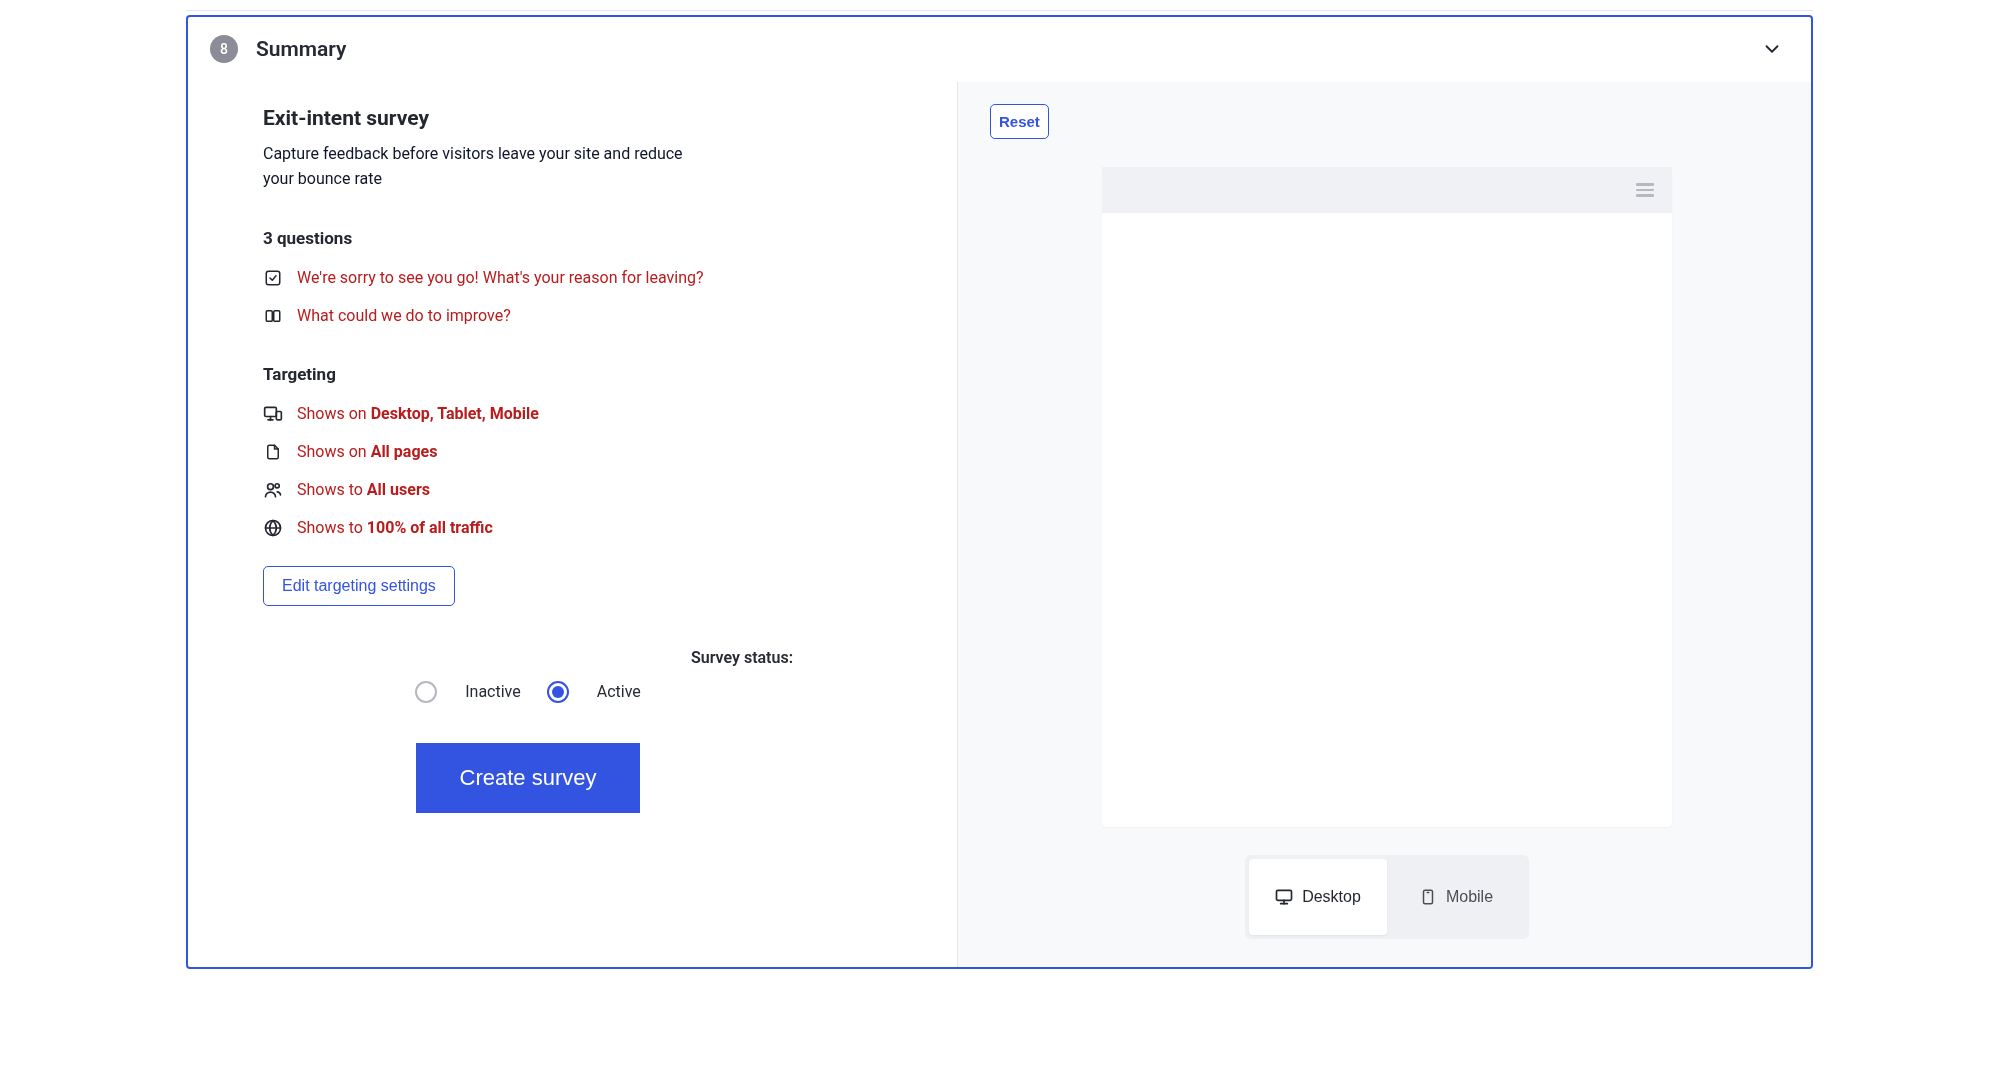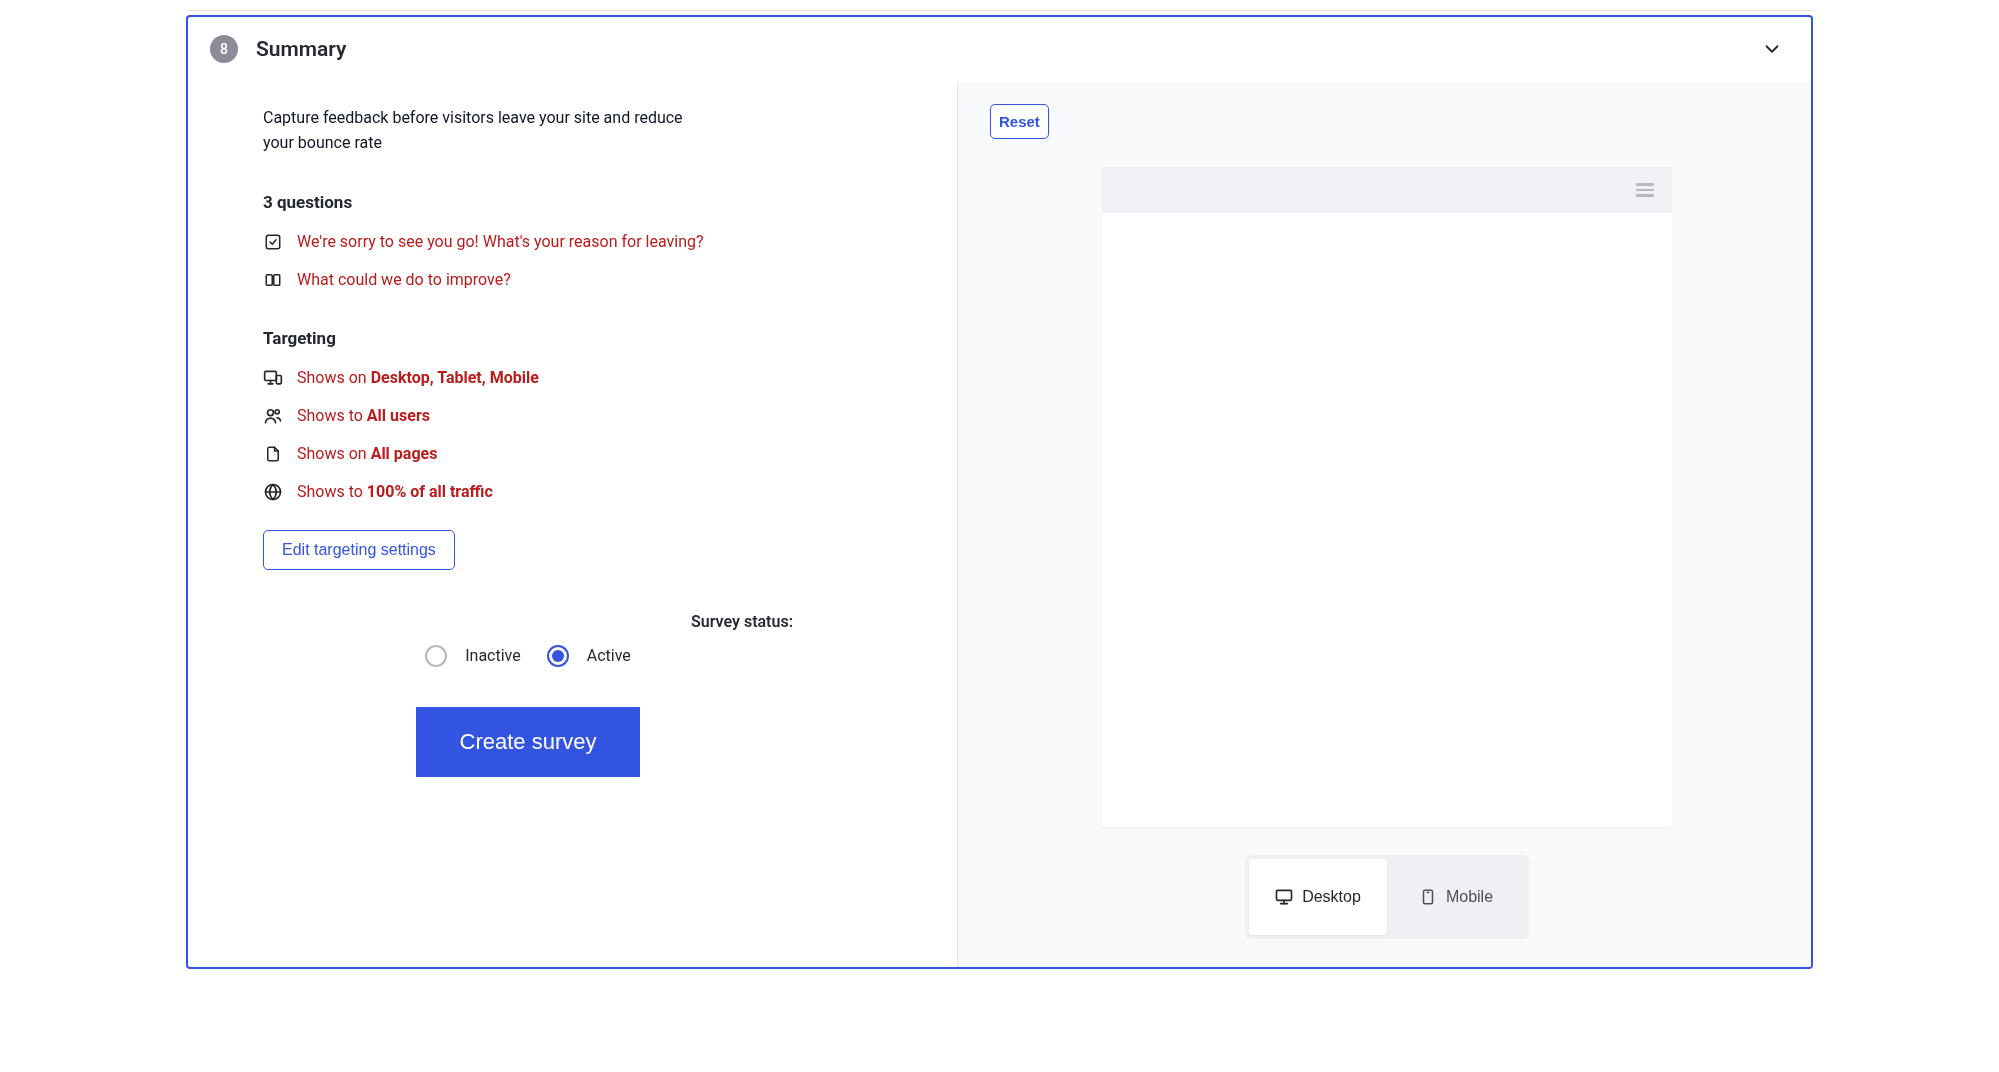--- a/index.html
+++ b/index.html
@@ -80,21 +80,21 @@
       border: none;
       border-radius: 0;
       padding: 22px 44px;
       font-size: 22px;
       font-weight: 500;
       cursor: pointer;
     }
     .status-block { margin-top: 42px; text-align: right; width: 530px; }
     .status-label { font-size: 16px; font-weight: 600; margin-bottom: 14px; }
     .radio-row { display: flex; align-items: center; justify-content: center; gap: 26px; }
-    .radio-item { display: flex; align-items: center; gap: 18px; font-size: 16px; cursor: pointer; }
+    .radio-item { display: flex; align-items: center; gap: 28px; font-size: 16px; cursor: pointer; }
     .radio-outer {
       width: 22px; height: 22px; border: 2px solid #b5b8c1; border-radius: 50%;
       display: flex; align-items: center; justify-content: center;
     }
     .radio-outer.active { border-color: #3353e1; }
     .radio-inner { width: 12px; height: 12px; background: #3353e1; border-radius: 50%; }
     .create-block { margin-top: 40px; text-align: center; width: 530px; }
     .reset-wrap { margin-bottom: 28px; }
     .preview-card {
       background: #fff;
@@ -148,20 +148,21 @@
       <div class="chevron">
         <svg width="22" height="22" viewBox="0 0 24 24" fill="none" stroke="#23272f" stroke-width="2" stroke-linecap="round" stroke-linejoin="round">
             <polyline points="6 9 12 15 18 9"></polyline>
           </svg>
       </div>
     </div>
 
     <div class="panel-body">
 
       <div class="left-col">
+        <div class="survey-title">Exit-intent survey</div>
         <div class="survey-desc">Capture feedback before visitors leave your site and reduce your bounce rate</div>
 
         <div class="section-heading">3 questions</div>
 
         <div class="q-row">
           <span class="icon-box">
             <svg width="18" height="18" viewBox="0 0 24 24" fill="none" stroke="#23272f" stroke-width="2" stroke-linecap="round" stroke-linejoin="round">
                 <rect x="3" y="3" width="18" height="18" rx="3"></rect>
                 <polyline points="8 12 11 15 16 9"></polyline>
               </svg>
@@ -188,38 +189,38 @@
                   <line x1="6" y1="19" x2="12" y2="19"></line>
                   <line x1="9" y1="15" x2="9" y2="19"></line>
                   <rect x="16" y="9" width="6" height="10" rx="1.2"></rect>
                 </svg>
             </span>
             <span><span>Shows on </span><b>Desktop, Tablet, Mobile</b></span>
           </div>
 
           <div class="t-row">
             <span class="icon-box">
+              <svg width="18" height="20" viewBox="0 0 24 24" fill="none" stroke="#23272f" stroke-width="2" stroke-linecap="round" stroke-linejoin="round">
+                  <path d="M14 3H7a2 2 0 0 0-2 2v14a2 2 0 0 0 2 2h10a2 2 0 0 0 2-2V8z"></path>
+                  <polyline points="14 3 14 8 19 8"></polyline>
+                </svg>
+            </span>
+            <span><span>Shows on </span><b>All pages</b></span>
+          </div>
+
+          <div class="t-row">
+            <span class="icon-box">
               <svg width="20" height="20" viewBox="0 0 24 24" fill="none" stroke="#23272f" stroke-width="2" stroke-linecap="round" stroke-linejoin="round">
                   <circle cx="9" cy="8" r="3.5"></circle>
                   <path d="M3 20c0-3 3-5.5 6-5.5s6 2.5 6 5.5"></path>
                   <circle cx="17" cy="7" r="2.5"></circle>
                   <path d="M21 18c0-2-1.8-3.8-4-3.8"></path>
                 </svg>
             </span>
             <span><span>Shows to </span><b>All users</b></span>
-          </div>
-
-          <div class="t-row">
-            <span class="icon-box">
-              <svg width="18" height="20" viewBox="0 0 24 24" fill="none" stroke="#23272f" stroke-width="2" stroke-linecap="round" stroke-linejoin="round">
-                  <path d="M14 3H7a2 2 0 0 0-2 2v14a2 2 0 0 0 2 2h10a2 2 0 0 0 2-2V8z"></path>
-                  <polyline points="14 3 14 8 19 8"></polyline>
-                </svg>
-            </span>
-            <span><span>Shows on </span><b>All pages</b></span>
           </div>
 
           <div class="t-row">
             <span class="icon-box">
               <svg width="20" height="20" viewBox="0 0 24 24" fill="none" stroke="#23272f" stroke-width="2" stroke-linecap="round" stroke-linejoin="round">
                   <circle cx="12" cy="12" r="9"></circle>
                   <line x1="3" y1="12" x2="21" y2="12"></line>
                   <path d="M12 3c2.5 2.5 4 5.5 4 9s-1.5 6.5-4 9c-2.5-2.5-4-5.5-4-9s1.5-6.5 4-9z"></path>
                 </svg>
             </span>

